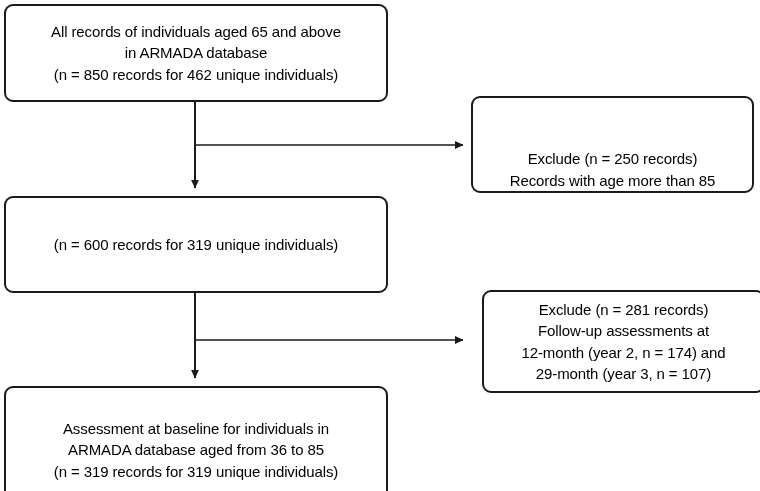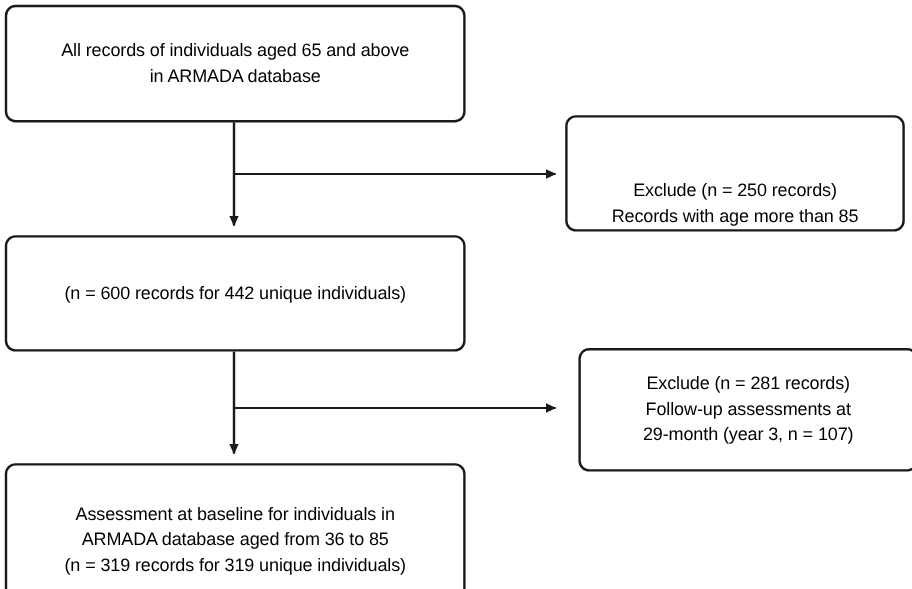--- a/index.html
+++ b/index.html
@@ -72,36 +72,38 @@
     <path d="M195,145 L463,145" stroke="#1a1a1a" stroke-width="1.6" fill="none" marker-end="url(#arrowhead)"></path>
 
     <path d="M195,293 L195,378" stroke="#1a1a1a" stroke-width="2" fill="none" marker-end="url(#arrowhead)"></path>
 
     <path d="M195,340 L463,340" stroke="#1a1a1a" stroke-width="1.6" fill="none" marker-end="url(#arrowhead)"></path>
   </svg>
 
   <div class="node" id="box-population">
     <span class="ln">All records of individuals aged 65 and above</span>
     <span class="ln">in ARMADA database</span>
+    <span class="ln">(n = 850 records for 462 unique individuals)</span>
   </div>
 
   <div class="node" id="box-agefiltered">
-    <span class="ln">(n = 600 records for 442 unique individuals)</span>
+    <span class="ln">(n = 600 records for 319 unique individuals)</span>
   </div>
 
   <div class="node" id="box-baseline">
     <span class="ln">Assessment at baseline for individuals in</span>
     <span class="ln">ARMADA database aged from 36 to 85</span>
     <span class="ln">(n = 319 records for 319 unique individuals)</span>
   </div>
 
   <div class="node" id="box-exclude-age">
     <span class="ln">Exclude (n = 250 records)</span>
     <span class="ln">Records with age more than 85</span>
   </div>
 
   <div class="node" id="box-exclude-followup">
     <span class="ln">Exclude (n = 281 records)</span>
     <span class="ln">Follow-up assessments at</span>
+    <span class="ln">12-month (year 2, n = 174) and</span>
     <span class="ln">29-month (year 3, n = 107)</span>
   </div>
 
 </div>
 
 </body></html>

